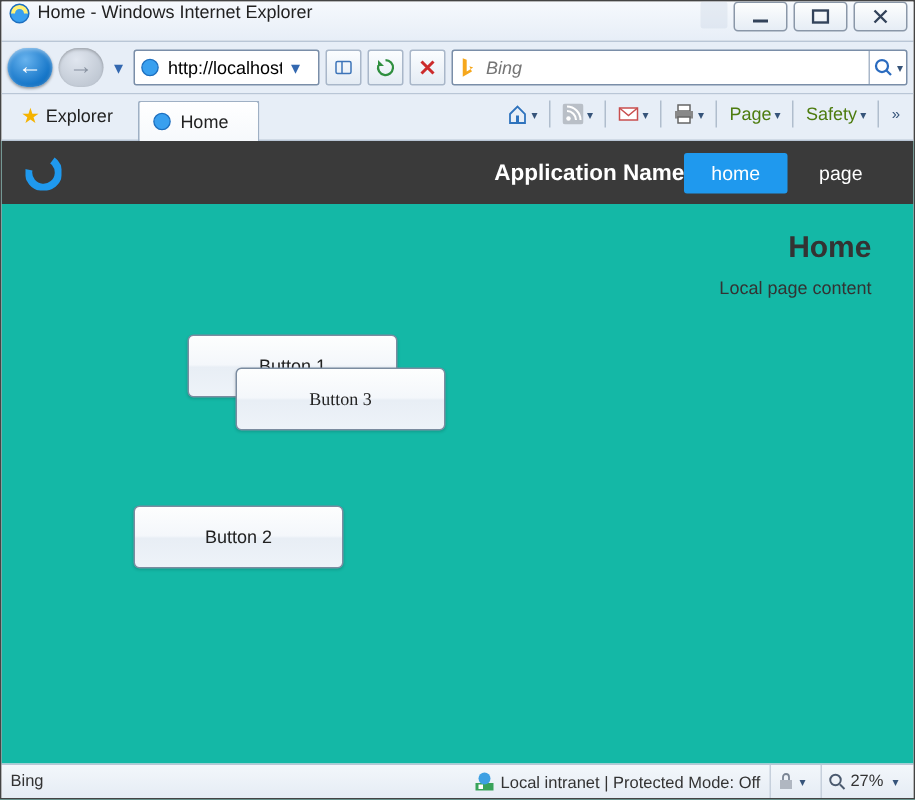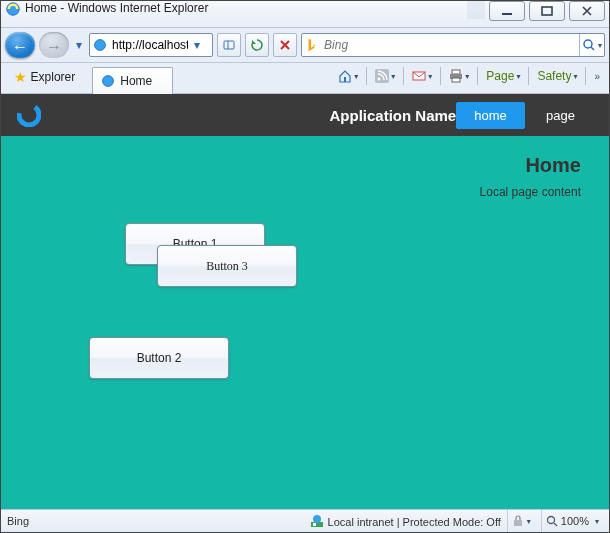--- a/index.html
+++ b/index.html
@@ -251,16 +251,16 @@
         <rect x="2" y="5" width="8" height="6" fill="#b0b7c1"></rect>
         <path d="M4 5V3a2 2 0 0 1 4 0v2" fill="none" stroke="#7a8594" stroke-width="1.2"></path>
       </svg>
     <span class="dd">▾</span>
   </span>
   <span class="seg">
     <svg width="12" height="12" viewBox="0 0 12 12">
         <circle cx="5" cy="5" r="3.5" fill="none" stroke="#4b5a6e" stroke-width="1.3"></circle>
         <path d="M8 8l3 3" stroke="#4b5a6e" stroke-width="1.3"></path>
       </svg>
-    <span>100%</span>
+    <span>27%</span>
     <span class="dd" style="margin-left:3px;">▾</span>
   </span>
 </div>
 
 </body></html>

